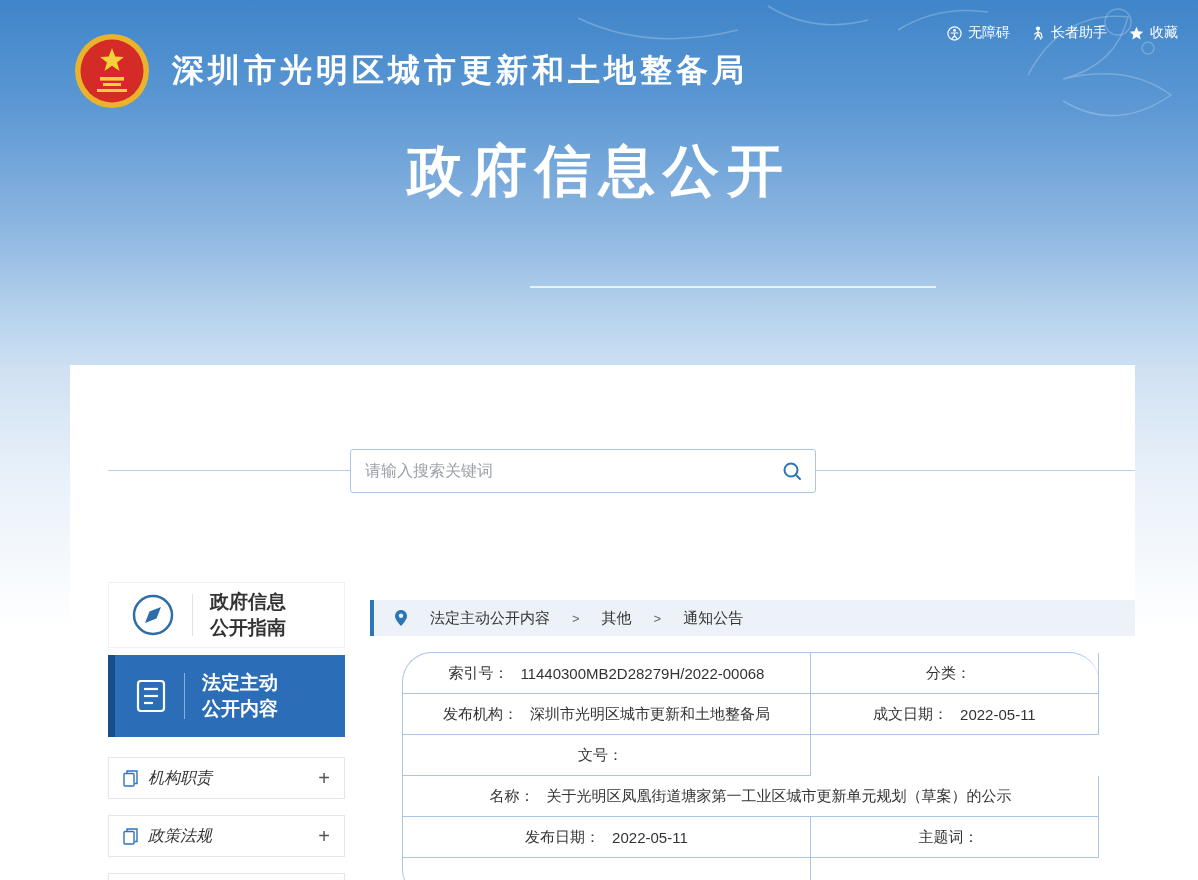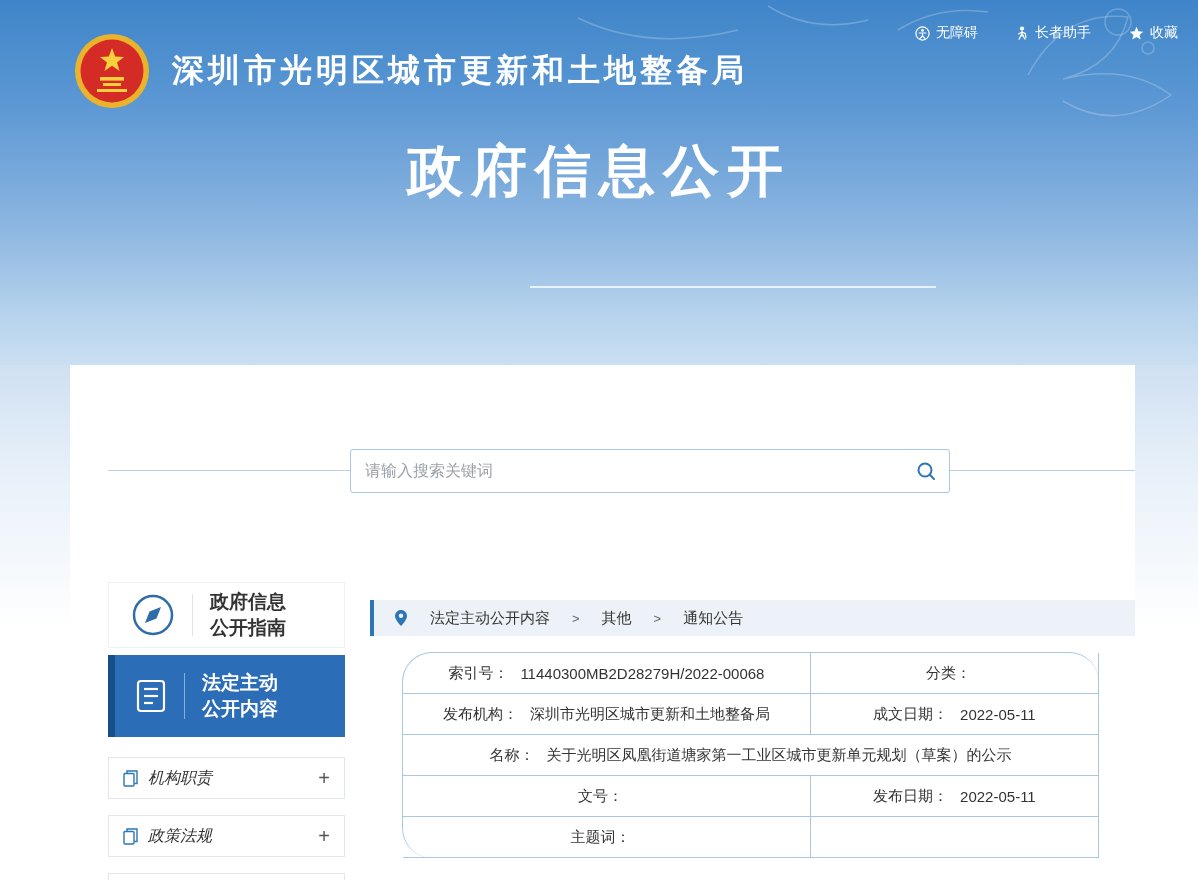--- a/index.html
+++ b/index.html
@@ -13,21 +13,21 @@
     background:linear-gradient(180deg,#cfe0f2 0px,#cfe0f2 365px,#e7f0f9 470px,#ffffff 630px);
   }
   
   .header {
     position:relative; height:365px; overflow:hidden;
     background:linear-gradient(180deg,#3f85c9 0%,#5b97d3 28%,#8cb6e1 62%,#b6d2ec 86%,#cbdff2 100%);
   }
   .decor { position:absolute; top:0; right:0; opacity:.9; pointer-events:none; }
   .quicklinks {
     position:absolute; top:24px; right:20px;
-    display:flex; gap:38px; align-items:center; z-index:3;
+    display:flex; gap:22px; align-items:center; z-index:3;
   }
   .quicklinks a {
     display:flex; align-items:center; gap:6px;
     color:#fff; font-size:14px; text-decoration:none; cursor:pointer; white-space:nowrap;
   }
   .brand { position:absolute; top:33px; left:74px; display:flex; align-items:center; gap:22px; z-index:2; }
   .site-name { font-size:32px; font-weight:bold; color:#fff; letter-spacing:4px; }
   .big-title {
     position:absolute; top:134px; left:0; width:100%;
     text-align:center; font-size:56px; font-weight:bold; color:#fff; letter-spacing:8px; z-index:2;
@@ -37,21 +37,21 @@
     background:rgba(255,255,255,.75); z-index:2;
   }
   
   .panel {
     position:relative; width:1065px; margin-left:70px; height:515px; background:#fff;
   }
   
   .search-row { position:relative; margin:0; padding-top:84px; height:128px; }
   .search-line { position:absolute; left:38px; right:0; top:105px; height:1px; background:#b7cfe9; }
   .search-box {
-    position:absolute; left:280px; top:84px; width:600px; height:44px;
+    position:absolute; left:280px; top:84px; width:466px; height:44px;
     background:#fff; border:1px solid #a9c6e3; border-radius:3px;
     display:flex; align-items:center; z-index:2;
   }
   .search-box input {
     flex:1; height:100%; border:none; outline:none; background:transparent;
     padding:0 14px; font-size:16px; color:#333;
     font-family:"Liberation Sans","DejaVu Sans",sans-serif;
   }
   .search-box input::placeholder { color:#9aa1a8; }
   .search-btn {
@@ -265,28 +265,28 @@
 
           <div class="cell">
             <span class="label">发布机构：</span>
             <span class="value">深圳市光明区城市更新和土地整备局</span>
           </div>
           <div class="cell">
             <span class="label">成文日期：</span>
             <span class="value">2022-05-11</span>
           </div>
 
+          <div class="cell">
+            <span class="label">文号：</span>
+            <span class="value"></span>
+          </div>
+
           <div class="cell full">
             <span class="label">名称：</span>
             <span class="value">关于光明区凤凰街道塘家第一工业区城市更新单元规划（草案）的公示</span>
-          </div>
-
-          <div class="cell">
-            <span class="label">文号：</span>
-            <span class="value"></span>
           </div>
           <div class="cell">
             <span class="label">发布日期：</span>
             <span class="value">2022-05-11</span>
           </div>
 
           <div class="cell">
             <span class="label">主题词：</span>
             <span class="value"></span>
           </div>

